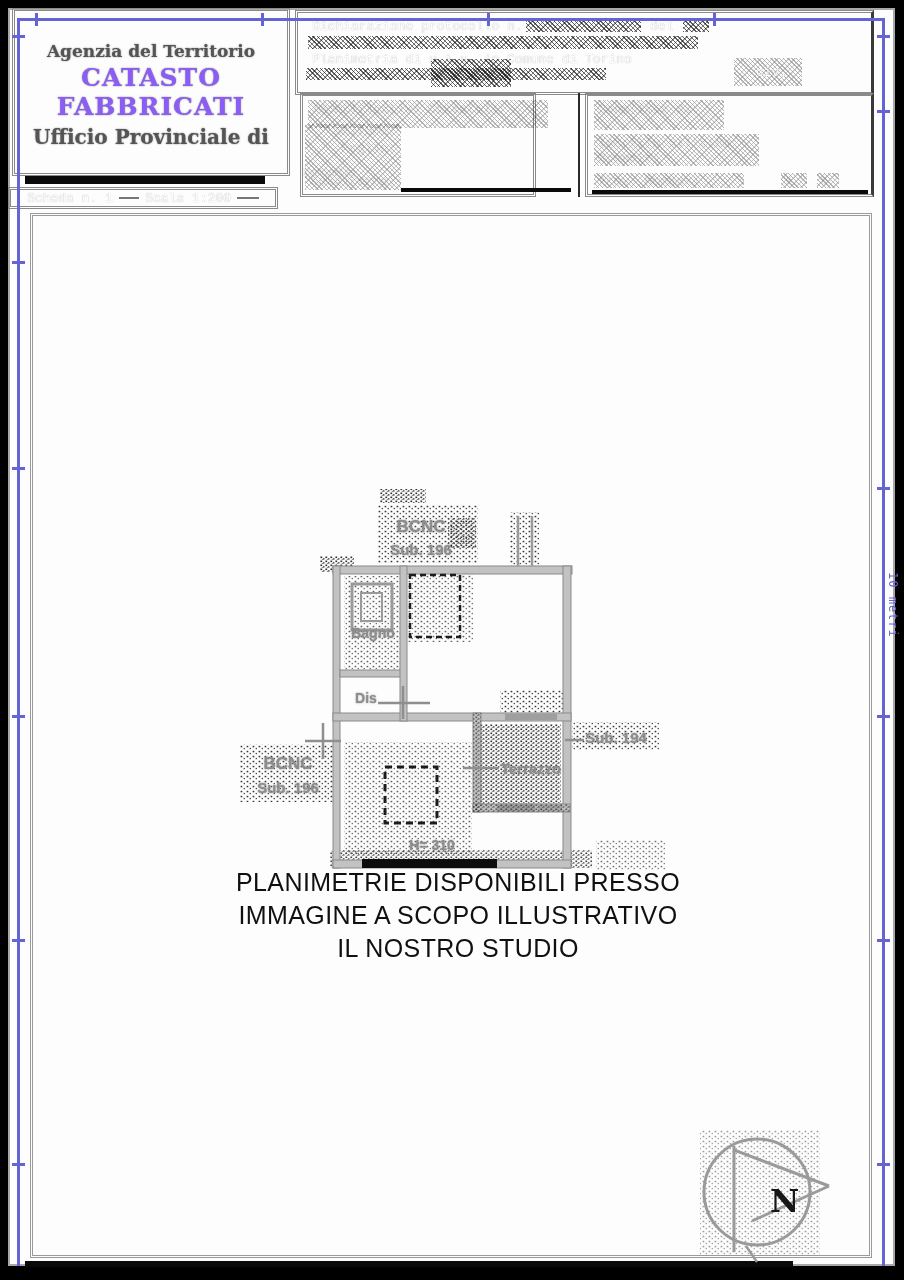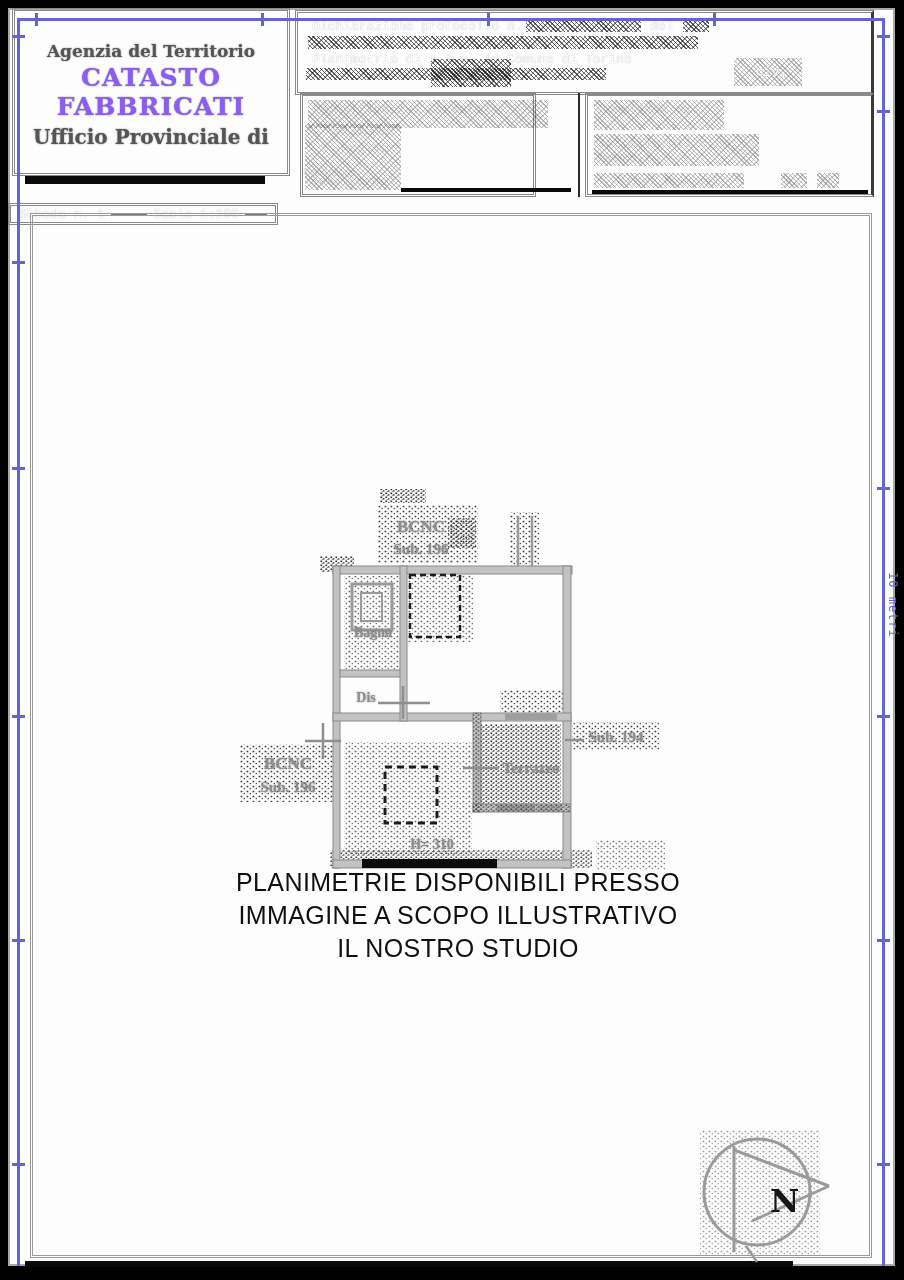--- a/index.html
+++ b/index.html
@@ -25,40 +25,40 @@
   .box{border:3px double #8a8a8a;background:transparent;}
 
   .agency-box{left:12px;top:8px;width:278px;height:168px;text-align:center;}
   .agency-l1{margin-top:30px;font-size:17px;}
   .agency-l2{font-size:25px;letter-spacing:1px;color:#8b5cf6;margin-top:2px;}
   .agency-l3{font-size:20px;margin-top:4px;}
   .agency-l4{font-size:19px;margin-top:2px;}
 
   .blackbar{background:#0a0a0a;}
 
-  .scheda-bar{left:8px;top:203px;width:270px;height:22px;display:flex;align-items:center;
-              padding:0 8px;font-size:13px;}
+  .scheda-bar{left:8px;top:187px;width:270px;height:22px;display:flex;align-items:center;
+              padding:0 16px;font-size:13px;}
   .rule{height:2px;background:#777;flex:1;margin:0 6px;}
   .rule-short{height:2px;background:#777;width:22px;margin-left:6px;}
 
   .decl-box{left:295px;top:10px;width:579px;height:85px;border:3px double #8a8a8a;border-right:3px solid #3a3a3a;}
   .ident-box{left:300px;top:93px;width:236px;height:104px;}
   .comp-box{left:585px;top:93px;width:289px;height:104px;border:3px double #8a8a8a;border-right:3px solid #3a3a3a;}
 
   .draw-frame{left:30px;top:213px;width:842px;height:1045px;border:3px double #9a9a9a;}
 
   
   .blue{background:#6464d4;}
   .tickv{width:3px;height:13px;}
   .tickh{width:13px;height:3px;}
   .ruler-label{color:#6464d4;font-family:"DejaVu Sans Mono","Liberation Mono",monospace;
       font-size:12px;writing-mode:vertical-rl;letter-spacing:1px;filter:blur(.3px);}
 
   
-  .plab{font-family:Liberation Serif, serif;font-weight:bold;
+  .plab{font-family:Liberation Sans, sans-serif;font-weight:bold;
         color:#8d8d8d;text-shadow:0 0 2px rgba(120,120,120,.8);filter:blur(.4px);
         white-space:nowrap;transform:translate(-50%,-50%);text-align:center;}
 
   .watermark{left:458px;top:866px;transform:translateX(-50%);text-align:center;
        font-size:25px;line-height:33px;color:#101010;letter-spacing:.4px;white-space:nowrap;z-index:30;}
 
   svg{position:absolute;left:0;top:0;pointer-events:none;}
 </style>
 </head>
 <body>
@@ -107,21 +107,21 @@
     <div class="abs blackbar" style="left:98px;top:92px;width:170px;height:4px;"></div>
   </div>
   <div class="abs" style="left:578px;top:93px;width:2px;height:104px;background:#2a2a2a;"></div>
 
   <div class="abs comp-box">
     <div class="abs mono" style="left:10px;top:6px;font-size:13px;">Compilata da:</div>
     <div class="abs noise noise-light" style="left:6px;top:4px;width:130px;height:30px;"></div>
     <div class="abs mono" style="left:10px;top:40px;font-size:13px;">Iscritto all'albo:</div>
     <div class="abs mono" style="left:10px;top:55px;font-size:13px;">Geometri</div>
     <div class="abs noise noise-light" style="left:6px;top:38px;width:165px;height:32px;"></div>
-    <div class="abs mono" style="left:10px;top:78px;font-size:13px;margin-left:20px;">Prov. Mondovi</div>
+    <div class="abs mono" style="left:10px;top:78px;font-size:13px;">Prov. Mondovi</div>
     <div class="abs noise noise-light" style="left:6px;top:77px;width:150px;height:15px;"></div>
     <div class="abs mono" style="left:196px;top:78px;font-size:13px;">N.</div>
     <div class="abs noise noise-light" style="left:193px;top:77px;width:26px;height:15px;"></div>
     <div class="abs mono" style="left:232px;top:78px;font-size:13px;">6</div>
     <div class="abs noise noise-light" style="left:229px;top:77px;width:22px;height:15px;"></div>
     <div class="abs blackbar" style="left:4px;top:94px;width:276px;height:4px;"></div>
   </div>
 
   <div class="abs draw-frame"></div>
   <div class="abs blackbar" style="left:25px;top:1261px;width:768px;height:6px;"></div>

